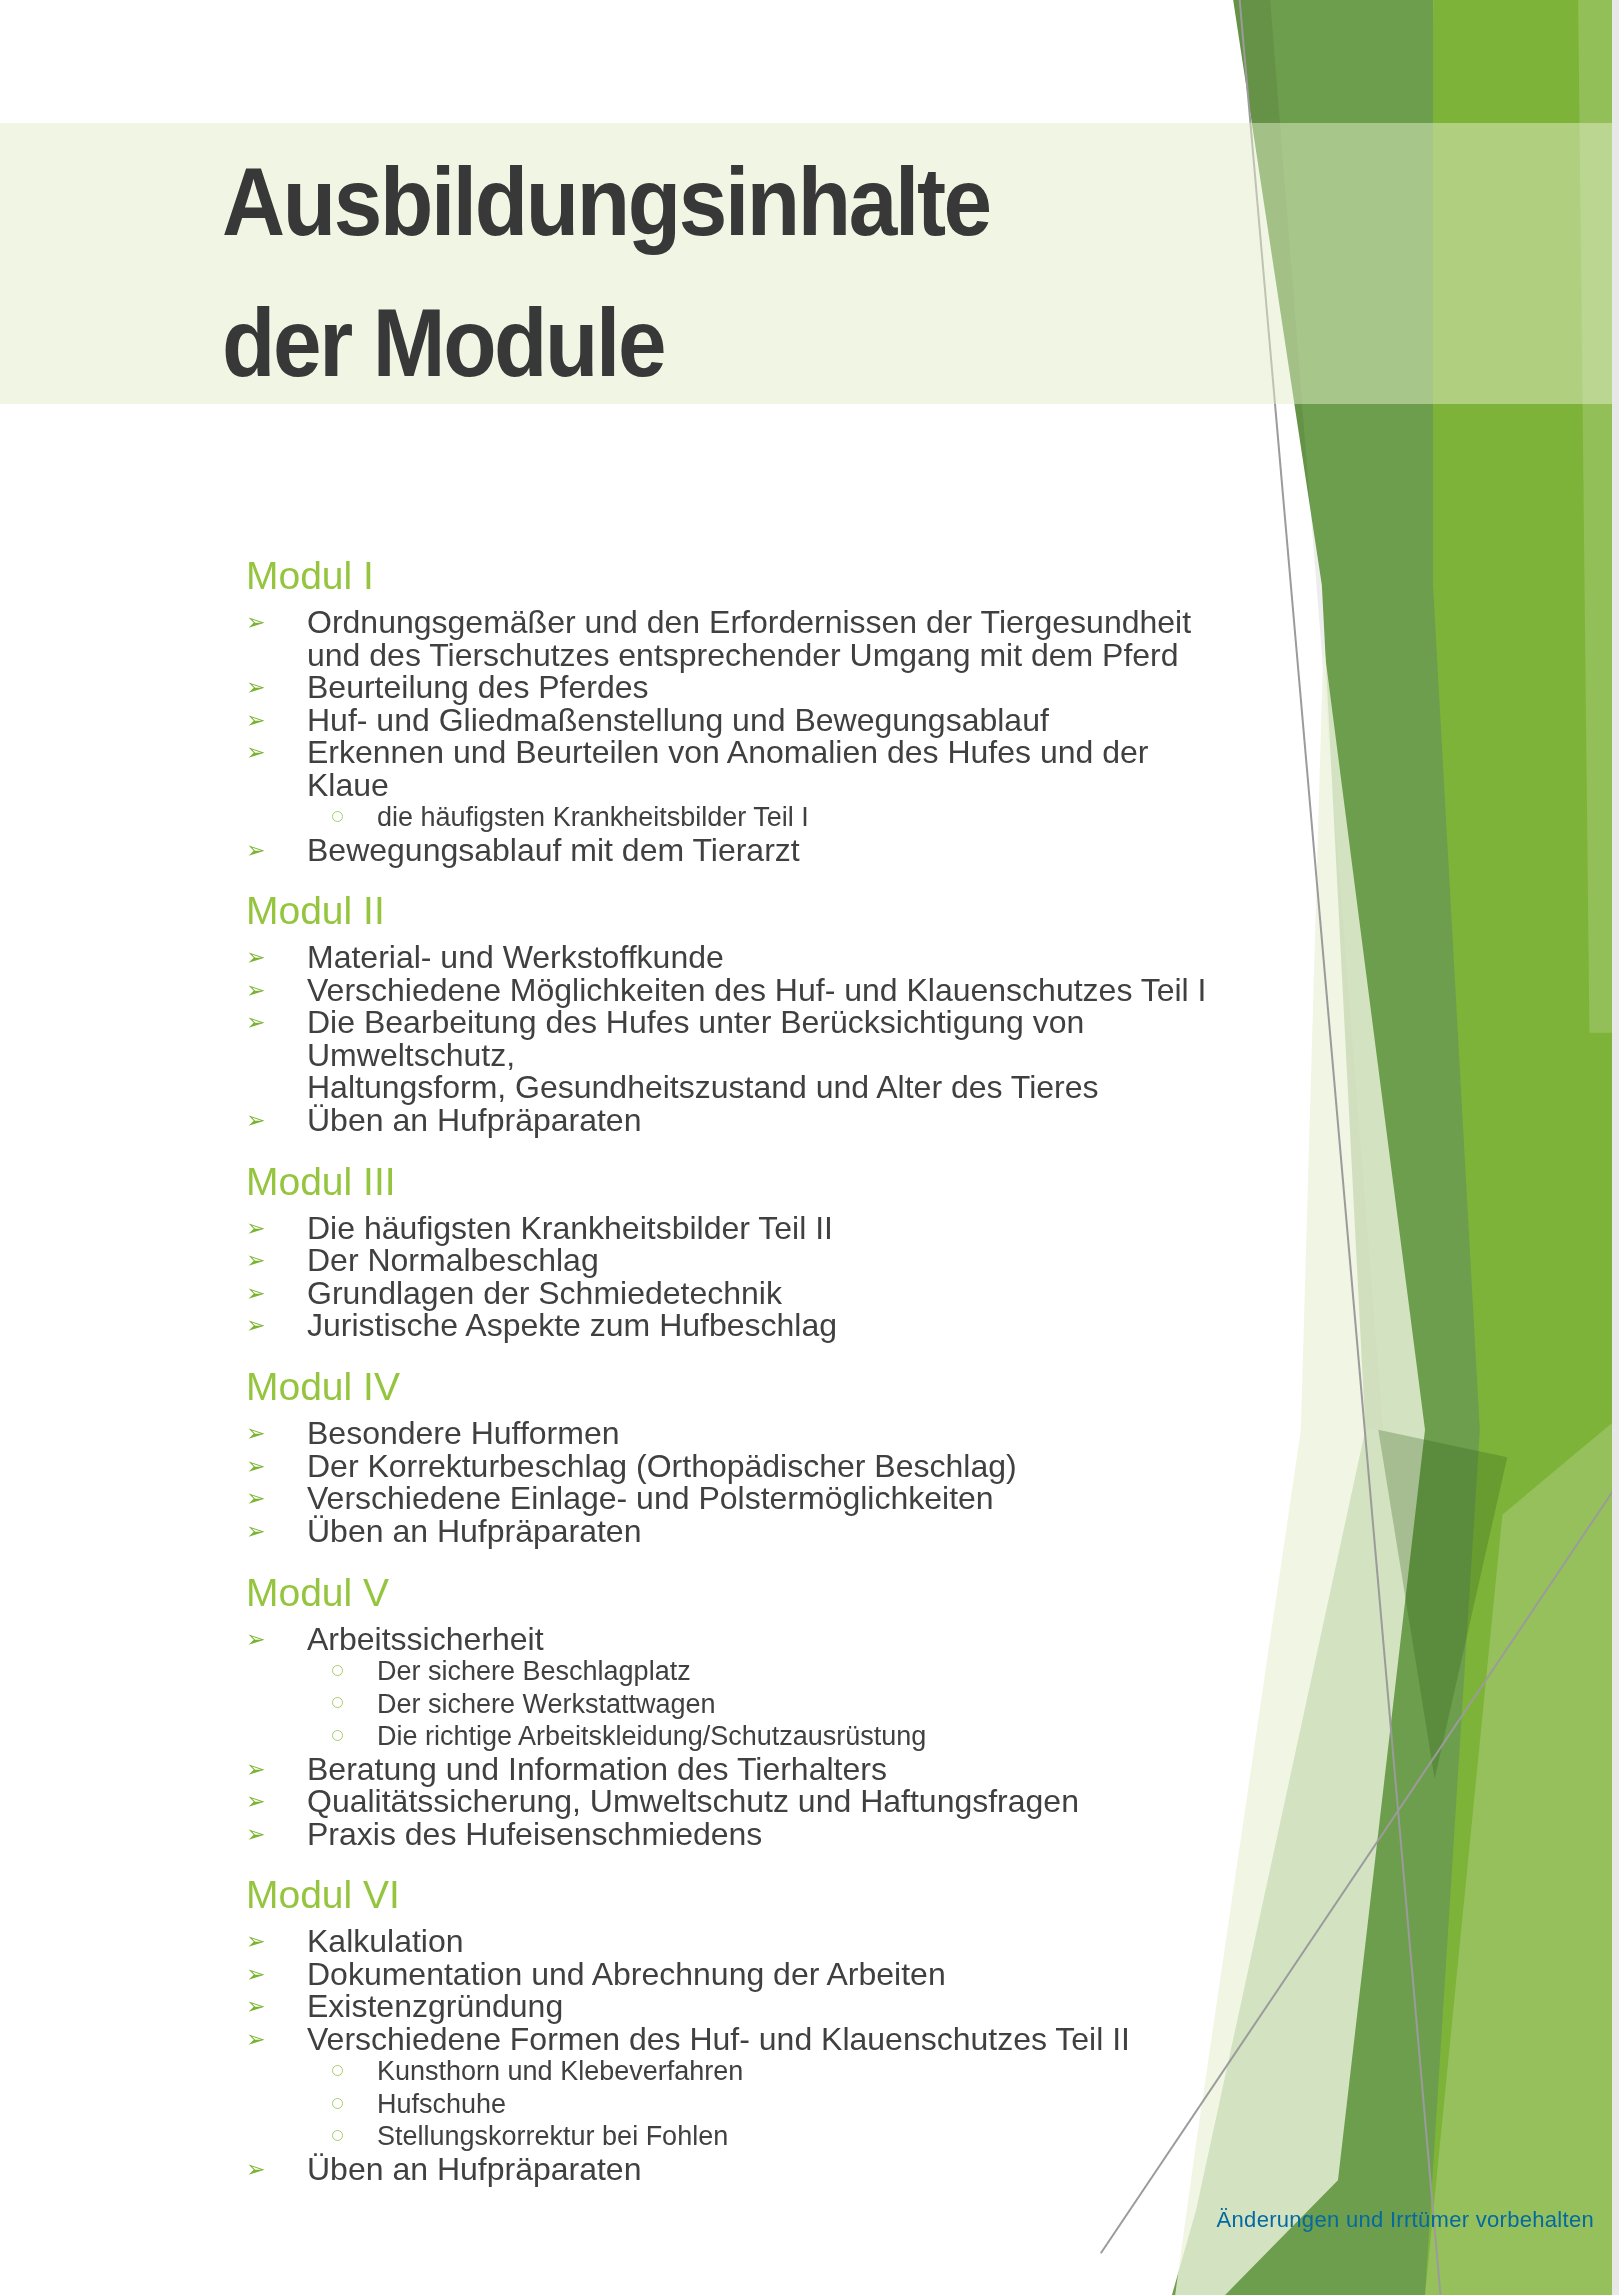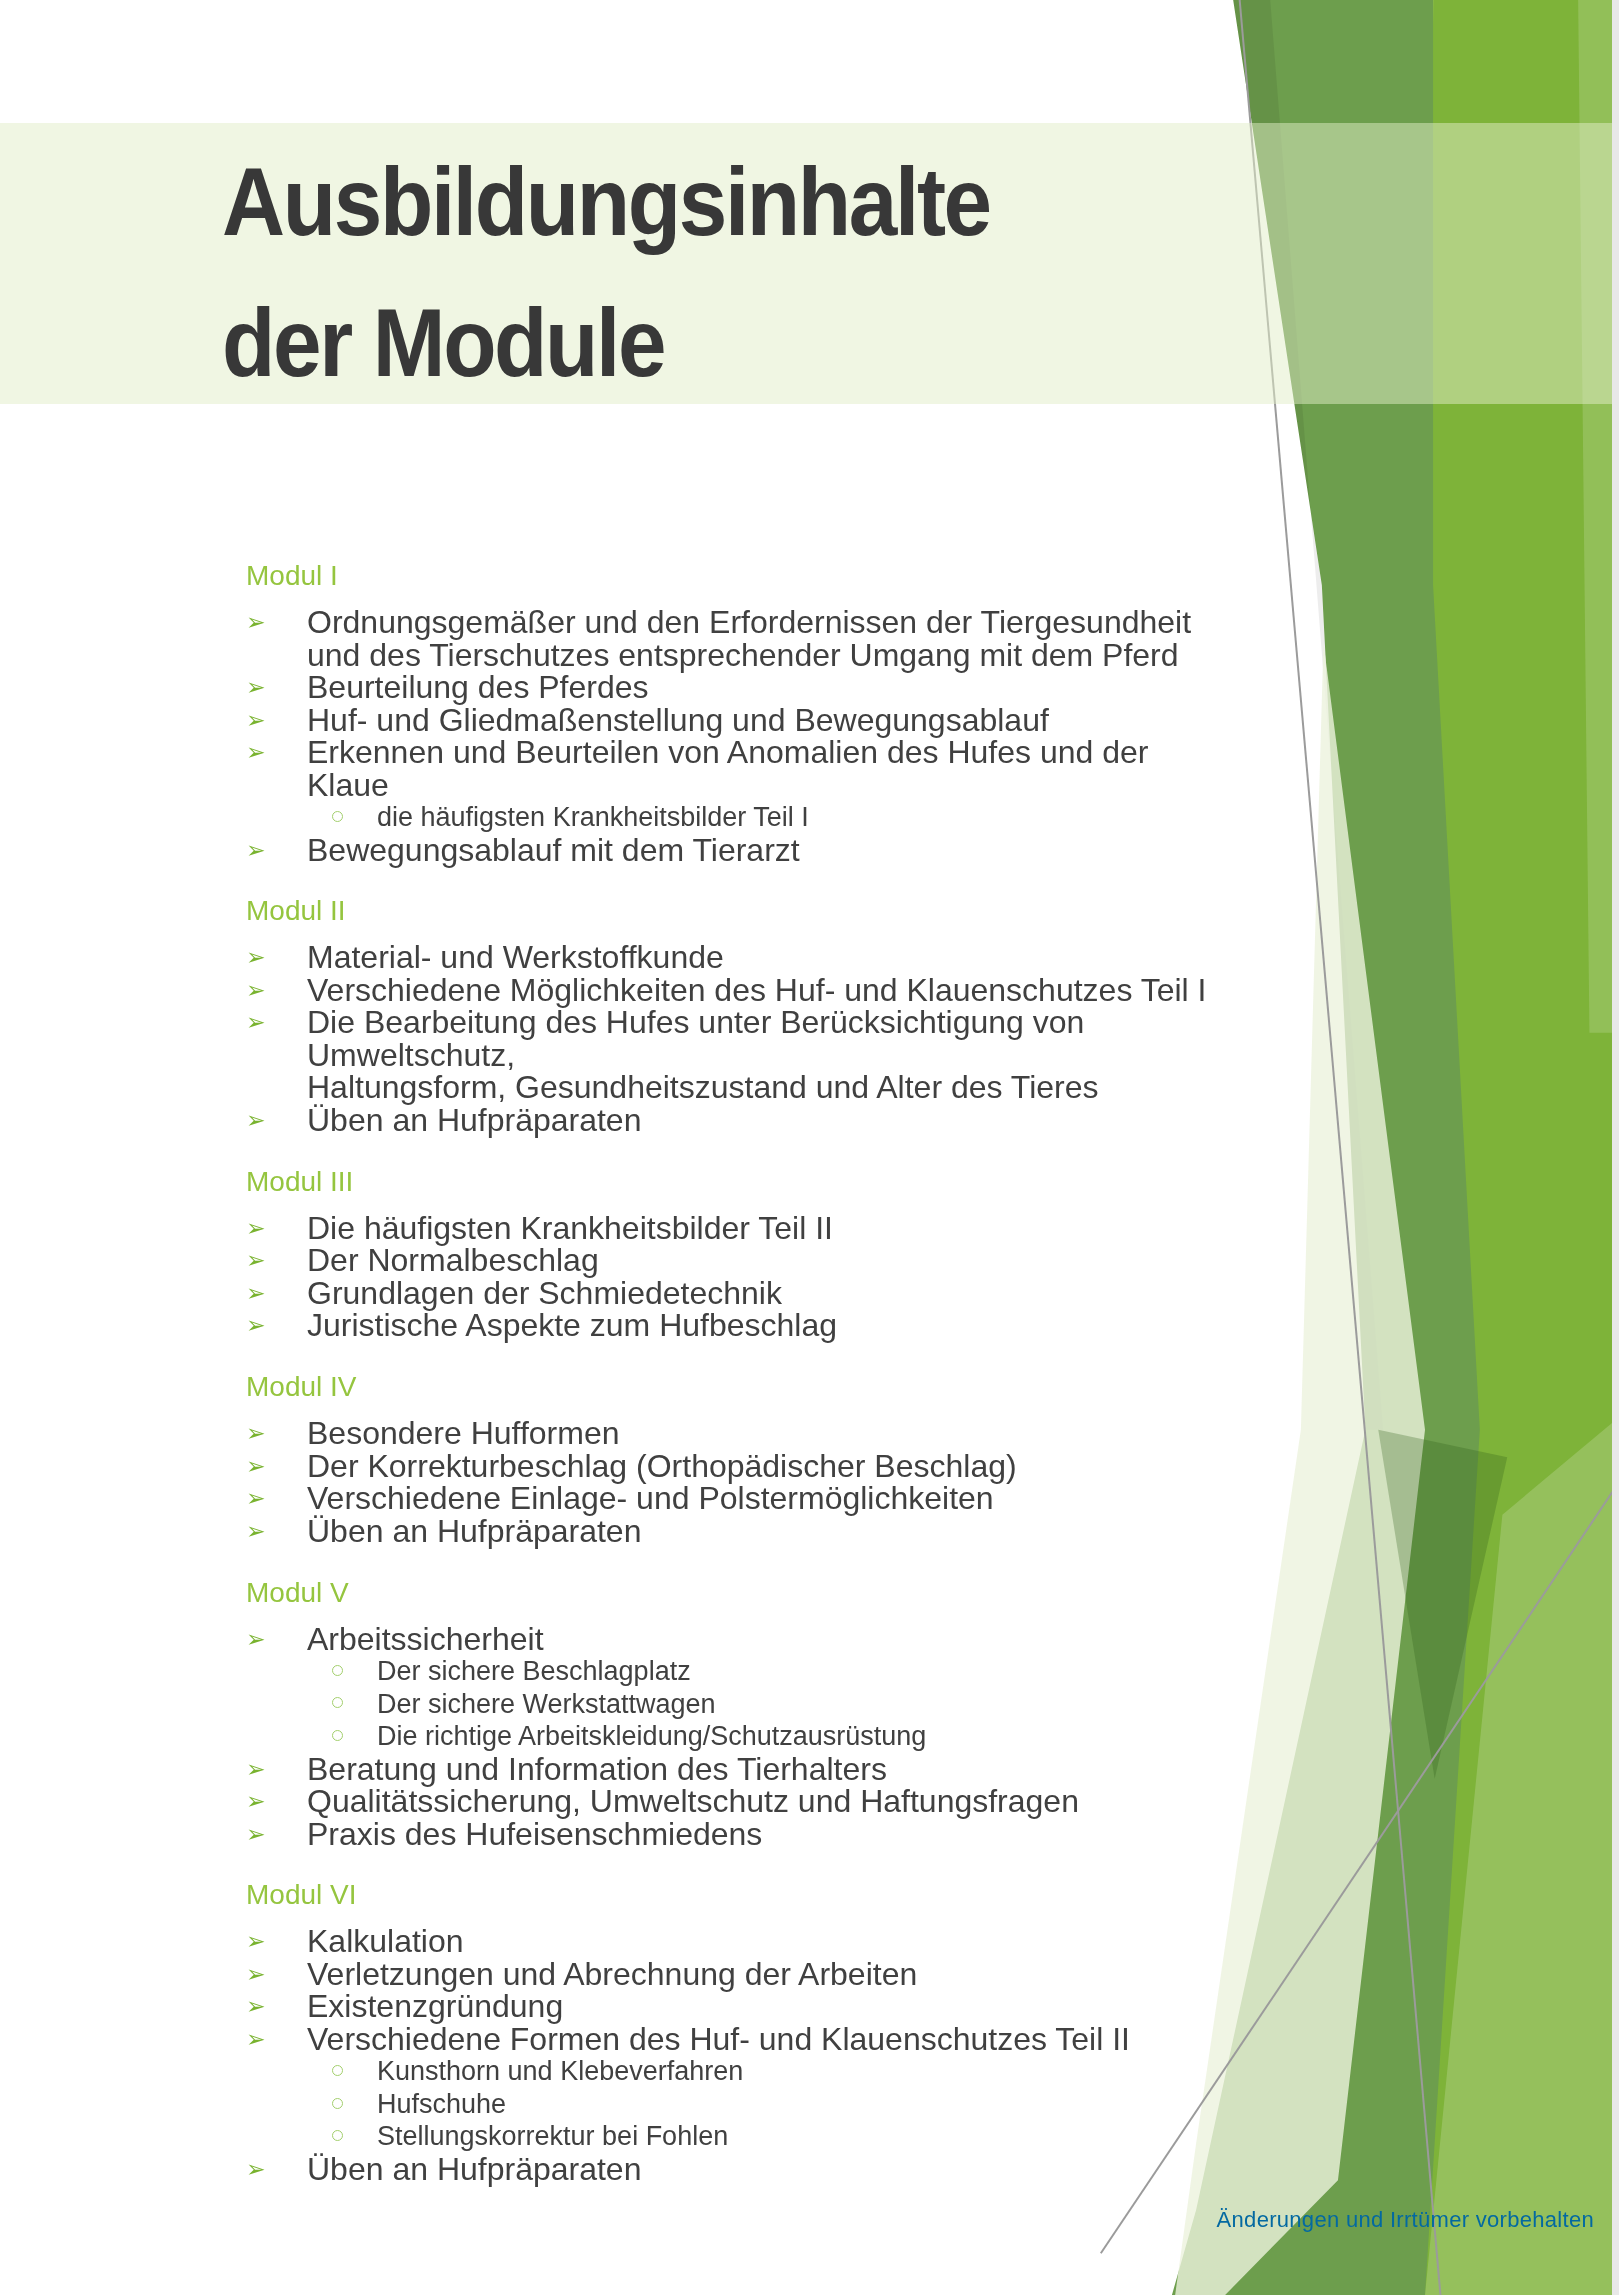--- a/index.html
+++ b/index.html
@@ -48,21 +48,21 @@
     transform:scaleX(0.9); transform-origin:left top;
     white-space:nowrap;
   }
   .title span { display:block; }
 
   
   .content { position:absolute; left:246px; top:554px; width:975px; z-index:3; }
   .module { margin:0 0 23.4px 0; }
   .module h2 {
     margin:0 0 9px 0;
-    font-size:28px; line-height:43px; font-weight:400;
+    font-size:39px; line-height:43px; font-weight:400;
     color:#95c53f;
   }
   .module ul { margin:0; padding:0; list-style:none; }
   .module li { margin:0; padding:0; }
   .row { display:flex; align-items:flex-start; }
   .arrow {
     flex:0 0 61px; width:61px;
     font-size:23.4px; line-height:32.5px;
     color:#79b32f;
   }
@@ -299,21 +299,21 @@
         <ul>
           <li>
             <div class="row">
               <span class="arrow">➢</span>
               <span class="li-text">Kalkulation</span>
             </div>
           </li>
           <li>
             <div class="row">
               <span class="arrow">➢</span>
-              <span class="li-text">Verletzungen und Abrechnung der Arbeiten</span>
+              <span class="li-text">Dokumentation und Abrechnung der Arbeiten</span>
             </div>
           </li>
           <li>
             <div class="row">
               <span class="arrow">➢</span>
               <span class="li-text">Existenzgründung</span>
             </div>
           </li>
           <li>
             <div class="row">

